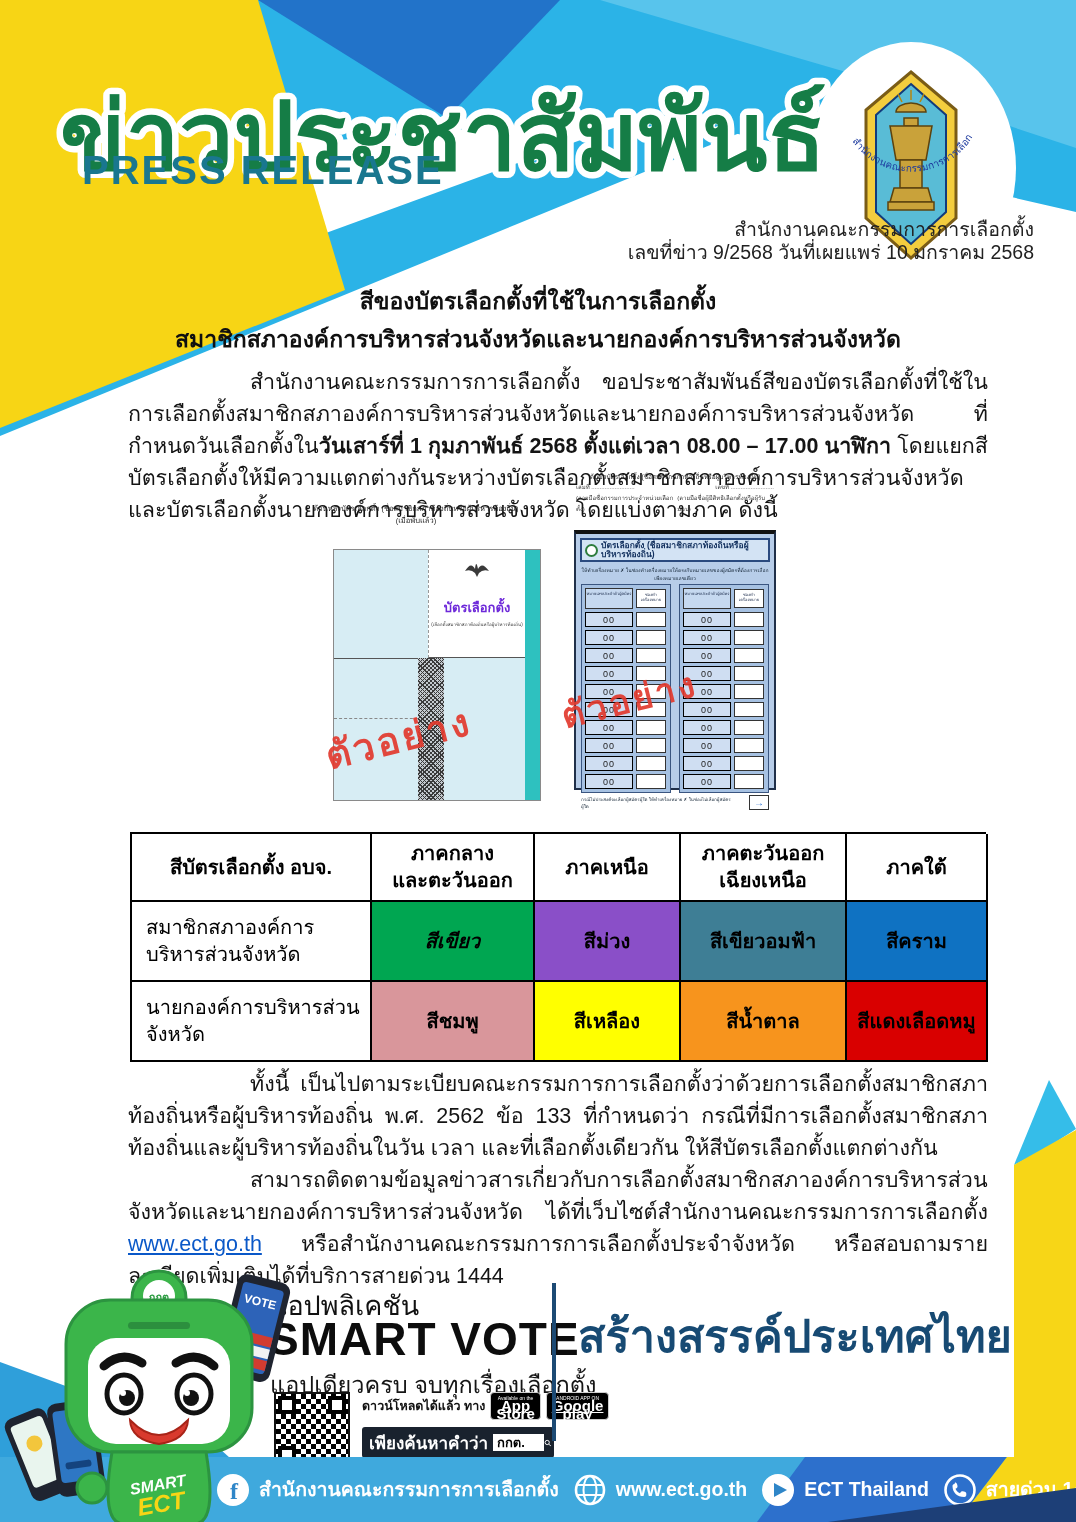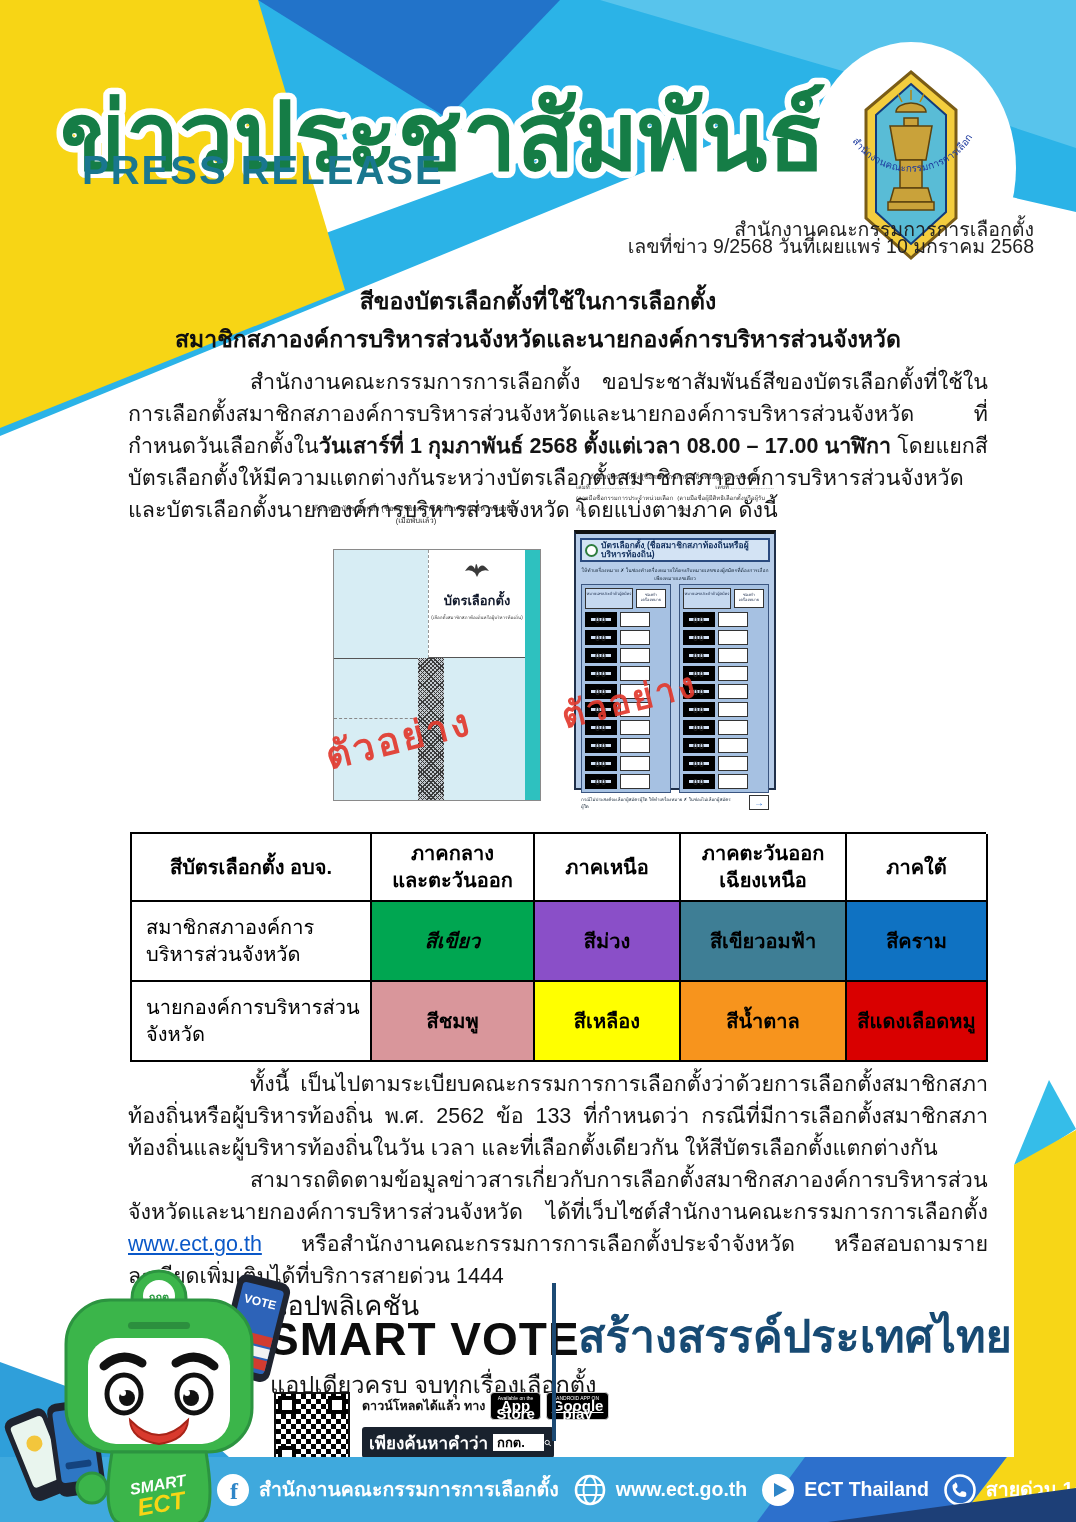--- a/index.html
+++ b/index.html
@@ -14,21 +14,21 @@
   .darkblue-wedge { background:#2273c9; clip-path:polygon(258px 0,560px 0,447px 118px); }
   .yellow-wedge   { background:#f7d515; clip-path:polygon(0 0,258px 0,345px 290px,0 428px); }
   .logo-blob { position:absolute; left:806px; top:42px; width:210px; height:252px; background:#fff; border-radius:50%; }
   .ect-logo { position:absolute; left:830px; top:68px; }
   .masthead { position:absolute; left:52px; top:42px; }
   .masthead text { font-family:"Liberation Sans","DejaVu Sans",sans-serif; font-weight:bold; font-size:96px;
                    fill:#157d46; stroke:#ffffff; stroke-width:13px; paint-order:stroke; stroke-linejoin:round; }
   .press-release { position:absolute; left:82px; top:148px; font-size:40px; letter-spacing:2px;
                    font-weight:600; color:#19778f; }
   .org-line  { position:absolute; right:42px; top:214px; font-size:19.5px; color:#222; }
-  .date-line { position:absolute; right:42px; top:231px; font-size:19.5px; color:#222; }
+  .date-line { position:absolute; right:42px; top:237px; font-size:19.5px; color:#222; }
 
   
   .doc-title { position:absolute; left:0; width:1076px; text-align:center; font-size:23px; font-weight:bold; color:#101010; }
   .t1 { top:283px; } .t2 { top:321px; }
   .para { position:absolute; left:128px; width:860px; font-size:21.5px; line-height:32px;
           text-align:justify; color:#141414; }
   .para .ind { display:inline-block; width:122px; }
   .p1 { top:366px; }
   .lower-text { position:absolute; left:128px; top:1068px; width:860px; font-size:21.5px; line-height:32px;
                 text-align:justify; color:#141414; }
@@ -42,21 +42,21 @@
   .fig-cap { text-align:center; color:#222; }
   .fig-left .fig-cap  { font-size:7.5px; line-height:12px; }
   .fig-right .fig-cap { font-size:6.5px; line-height:10px; }
   .stub-line { font-size:6px; color:#333; line-height:11px; padding:0 4px; display:flex; justify-content:space-between; }
 
   .ballot-card { position:absolute; left:48px; top:46px; width:208px; height:252px;
                  background:#d7edf4; border:1px solid #8a8a8a; }
   .ballot-stripe { position:absolute; right:0; top:0; width:15px; height:100%; background:#2ec1bf; }
   .ballot-panel { position:absolute; left:94px; right:15px; top:0; height:108px; background:#fff;
                   border-bottom:1px solid #555; border-left:1px dashed #999; text-align:center; padding-top:8px; }
-  .ballot-panel .b-title { font-size:13px; font-weight:bold; color:#0f172a; margin-top:8px;text-align:center; }
+  .ballot-panel .b-title { font-size:13px; font-weight:bold; color:#6d28d9; margin-top:15px;text-align:center; }
   .ballot-panel .b-sub { font-size:4.5px; color:#333; margin-top:3px; }
   .fold-h { position:absolute; left:0; top:108px; width:94px; border-top:1px solid #555; }
   .fold-d { position:absolute; left:0; top:168px; width:94px; border-top:1px dashed #888; }
   .hatch { position:absolute; left:84px; top:108px; width:26px; bottom:0; background-color:#c3c9ce;
            background-image:repeating-linear-gradient(45deg,#3a3a3a 0 1px,transparent 1px 3px),
                             repeating-linear-gradient(-45deg,#3a3a3a 0 1px,transparent 1px 3px); }
   .watermark { position:absolute; font-weight:bold; color:#e23a2e; transform:rotate(-14deg);
                letter-spacing:3px; opacity:.92; white-space:nowrap; z-index:5; }
   .wm-left  { left:-10px; top:158px; font-size:38px; }
   .wm-right { left:-16px; top:138px; font-size:35px; }
@@ -69,21 +69,21 @@
   .form-bar .bar-title { font-size:8.5px; font-weight:bold; color:#12305e; line-height:9px; }
   .form-instr { font-size:5px; text-align:center; color:#123; margin:0 3px 2px; }
   .cols { display:flex; justify-content:space-between; padding:0 5px; }
   .colgroup { width:90px; background:#a6c1e2; border:1.5px solid #3a5580; padding:3px; }
   .col-hdr { display:flex; gap:3px; }
   .hdr-num { width:48px; height:21px; background:#c6d9f0; border:1px solid #333; font-size:4px;
              text-align:center; color:#1a2a4a; padding-top:2px; line-height:5px; }
   .hdr-mark { width:30px; height:19px; background:#fff; border:1px solid #333; font-size:4px;
               text-align:center; color:#1a2a4a; padding-top:2px; line-height:5px; margin-top:1px; }
   .b-row { display:flex; gap:3px; margin-top:3px; height:15px; }
-  .b-num { width:32px; background:#cfdef2; border:6px solid #000000; font-size:9px; font-weight:bold;
+  .b-num { width:48px; background:#cfdef2; border:1px solid #000000; font-size:9px; font-weight:normal;
            letter-spacing:1px; color:#222; display:flex; align-items:center; justify-content:center; }
   .b-mark { width:30px; background:#fff; border:1px solid #333; }
   .form-foot { display:flex; align-items:flex-end; justify-content:space-between; padding:2px 5px 0; }
   .foot-note { font-size:4.5px; color:#123; width:150px; }
   .foot-arrow { width:20px; height:15px; background:#fff; border:1px solid #333; color:#2a6fd0;
                 font-size:10px; font-weight:bold; text-align:center; line-height:14px; }
 
   
   .color-table { position:absolute; left:130px; top:832px; width:856px;
                  display:grid; grid-template-columns:240px 163px 146px 166px 141px;

